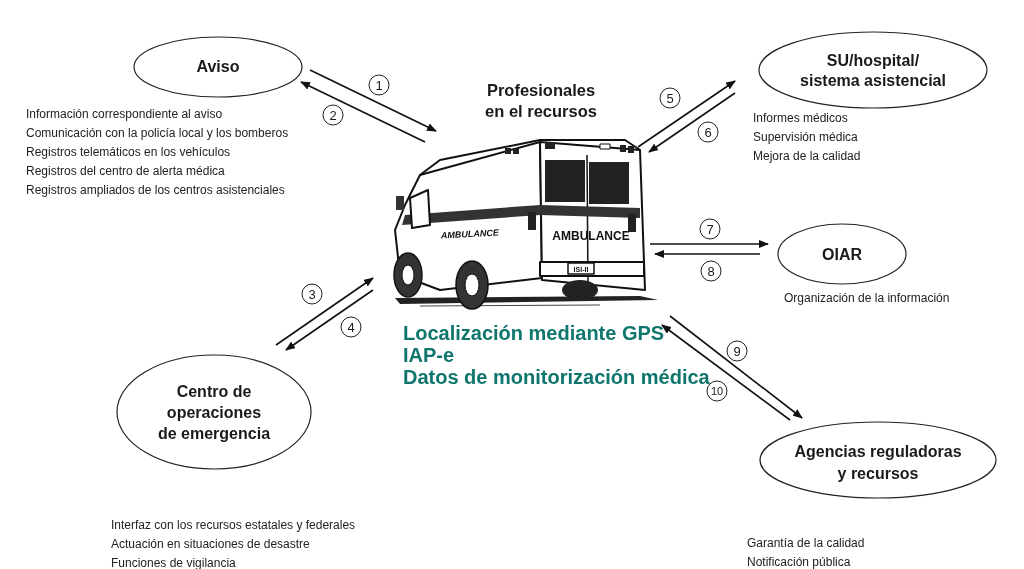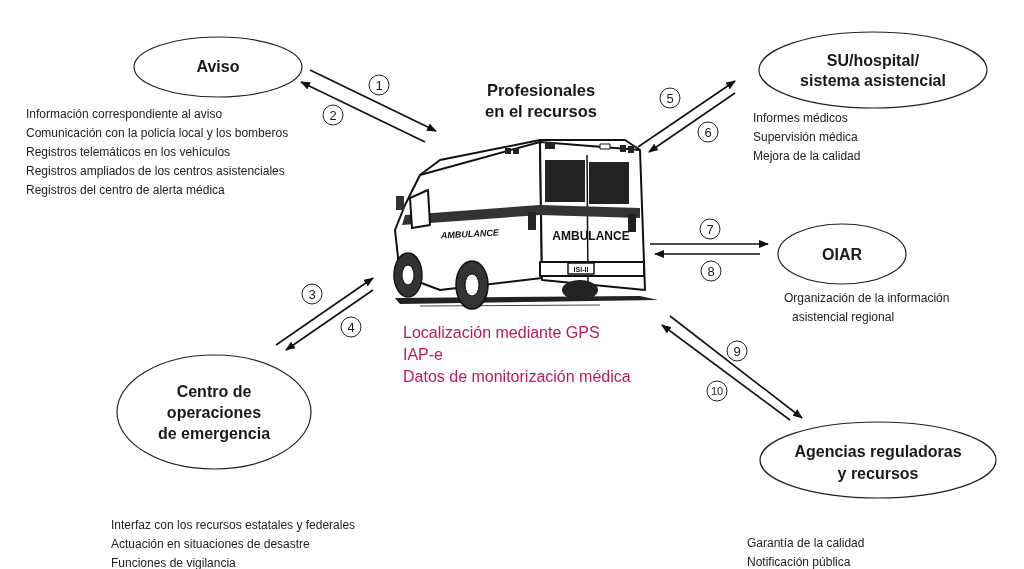--- a/index.html
+++ b/index.html
@@ -3,21 +3,21 @@
   <meta charset="utf-8">
   <style>
     html, body { margin: 0; padding: 0; background: #ffffff; }
     body { width: 1024px; height: 569px; position: relative; overflow: hidden;
            font-family: "Liberation Sans", sans-serif; color: #1c1c1c; }
     svg#diagram { position: absolute; left: 0; top: 0; }
     .node-title { font-family: "Liberation Sans", sans-serif; font-weight: bold; font-size: 16px; fill: #1a1a1a; }
     .desc { position: absolute; font-size: 12px; line-height: 19px; color: #222; white-space: nowrap; }
     .desc div { margin: 0; }
     .center-title { position: absolute; font-weight: bold; font-size: 16.5px; line-height: 21px; text-align: center; color: #1a1a1a; }
-    .center-desc { position: absolute; font-size: 16px; line-height: 22px; color: #be185d; white-space: nowrap; }
+    .center-desc { position: absolute; font-size: 20px; line-height: 22px; color: #0f766e; white-space: nowrap; font-weight: bold; }
     .num-text { font-family: "Liberation Sans", sans-serif; font-size: 13px; fill: #1a1a1a; }
   </style>
 </head>
 <body>
 
 <svg id="diagram" width="1024" height="569" viewBox="0 0 1024 569">
   <defs>
     <marker id="ah" markerWidth="10" markerHeight="8" refX="9" refY="4" orient="auto" markerUnits="userSpaceOnUse">
       <path d="M0,0 L10,4 L0,8 Z" fill="#111"></path>
     </marker>
@@ -160,33 +160,32 @@
 <div class="center-desc" style="left:403px; top:322px;">
   <div>Localización mediante GPS</div>
   <div>IAP-e</div>
   <div>Datos de monitorización médica</div>
 </div>
 
 <div class="desc" style="left:26px; top:105px;">
   <div>Información correspondiente al aviso</div>
   <div>Comunicación con la policía local y los bomberos</div>
   <div>Registros telemáticos en los vehículos</div>
+  <div>Registros del centro de alerta médica</div>
   <div>Registros ampliados de los centros asistenciales</div>
-  <div>Registros del centro de alerta médica</div>
 </div>
 
 <div class="desc" style="left:753px; top:109px;">
   <div>Informes médicos</div>
   <div>Supervisión médica</div>
   <div>Mejora de la calidad</div>
 </div>
 
 <div class="desc" style="left:748px; top:289px;margin-left:36px;">
   <div>Organización de la información</div>
-  <div style="padding-left:8px;">asistencial regional</div>
 </div>
 
 <div class="desc" style="left:111px; top:472px;margin-top:44px;">
   <div>Interfaz con los recursos estatales y federales</div>
   <div>Actuación en situaciones de desastre</div>
   <div>Funciones de vigilancia</div>
 </div>
 
 <div class="desc" style="left:747px; top:505px;margin-top:29px;">
   <div>Garantía de la calidad</div>

